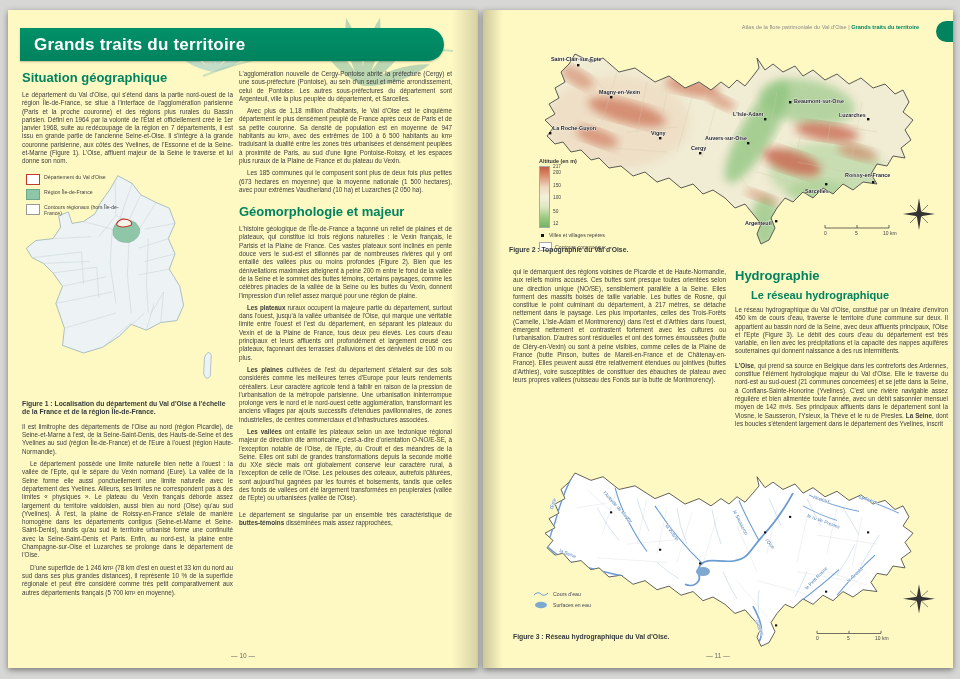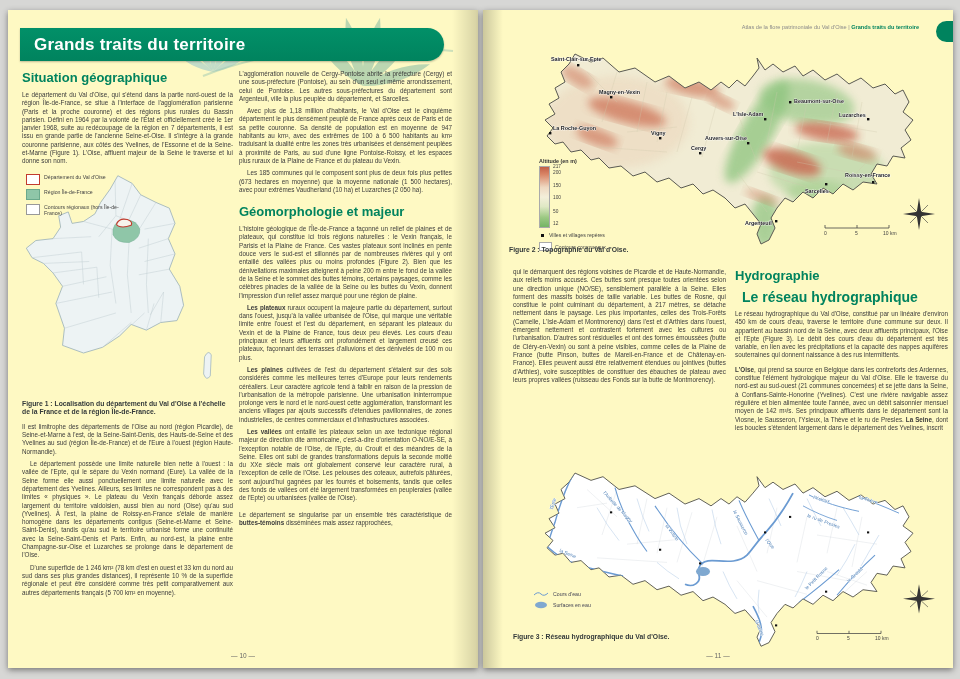--- a/index.html
+++ b/index.html
@@ -19,21 +19,21 @@
   .leaves{position:absolute;top:-4px;left:55px;width:400px;height:100px;}
   .banner{position:absolute;top:18px;left:12px;width:424px;height:33px;
           background:linear-gradient(#029068,#00835e);border-radius:0 17px 17px 0;
           box-shadow:0 1px 2px rgba(0,0,0,.25);}
   .banner h1{margin:0;padding:0 0 0 14px;font-size:17px;line-height:33px;color:#fff;
              font-weight:bold;letter-spacing:.2px;}
   .col{position:absolute;}
   .col1L{left:14px;top:60px;width:211px;}
   .col2L{left:231px;top:60px;width:213px;}
   .sec-heading{font-size:13px;font-weight:bold;color:#00835e;margin:0 0 6px 0;}
-  .sub-heading{font-size:14px;font-weight:bold;color:#00835e;margin:0 0 5px 7px;}
+  .sub-heading{font-size:11px;font-weight:bold;color:#00835e;margin:0 0 5px 16px;}
   .para{font-size:6.3px;line-height:8.3px;text-align:justify;color:#3b3b3b;margin:0 0 4px 0;}
   .para.ind{text-indent:8px;}
   .lead{font-weight:bold;}
   .fig-caption{font-size:6.8px;line-height:8.6px;font-weight:bold;color:#33393a;margin:2px 0 6px 0;}
   .figure1{position:relative;margin:4px 0 2px 0;}
   .map-legend{position:absolute;top:4px;left:4px;}
   .map-legend .row{display:flex;align-items:flex-start;margin-bottom:4px;}
   .swatch{width:12px;height:9px;margin-right:4px;flex:none;border:1px solid #999;background:#fff;}
   .swatch.vo{border:1.5px solid #c23b2e;background:#fff;}
   .swatch.idf{border:1px solid #6aa98c;background:#8fc6a8;}

